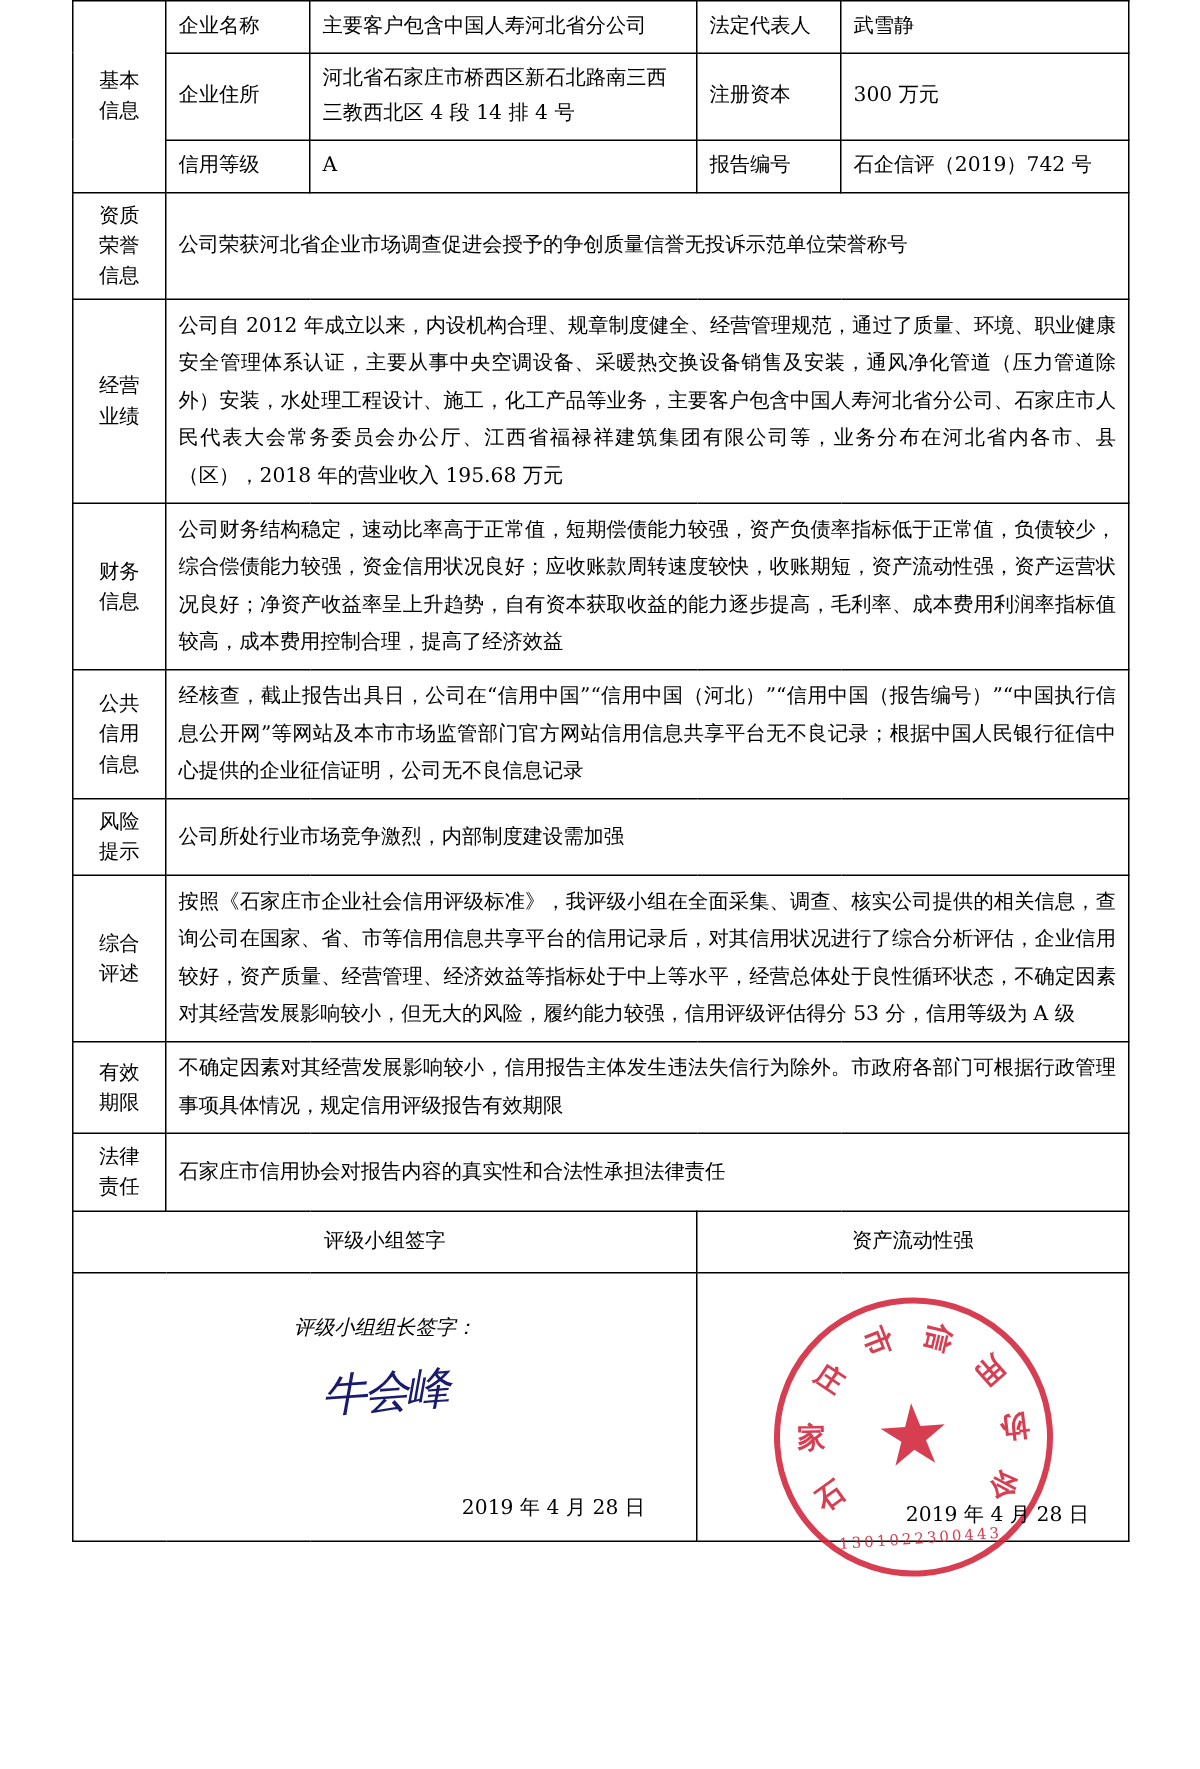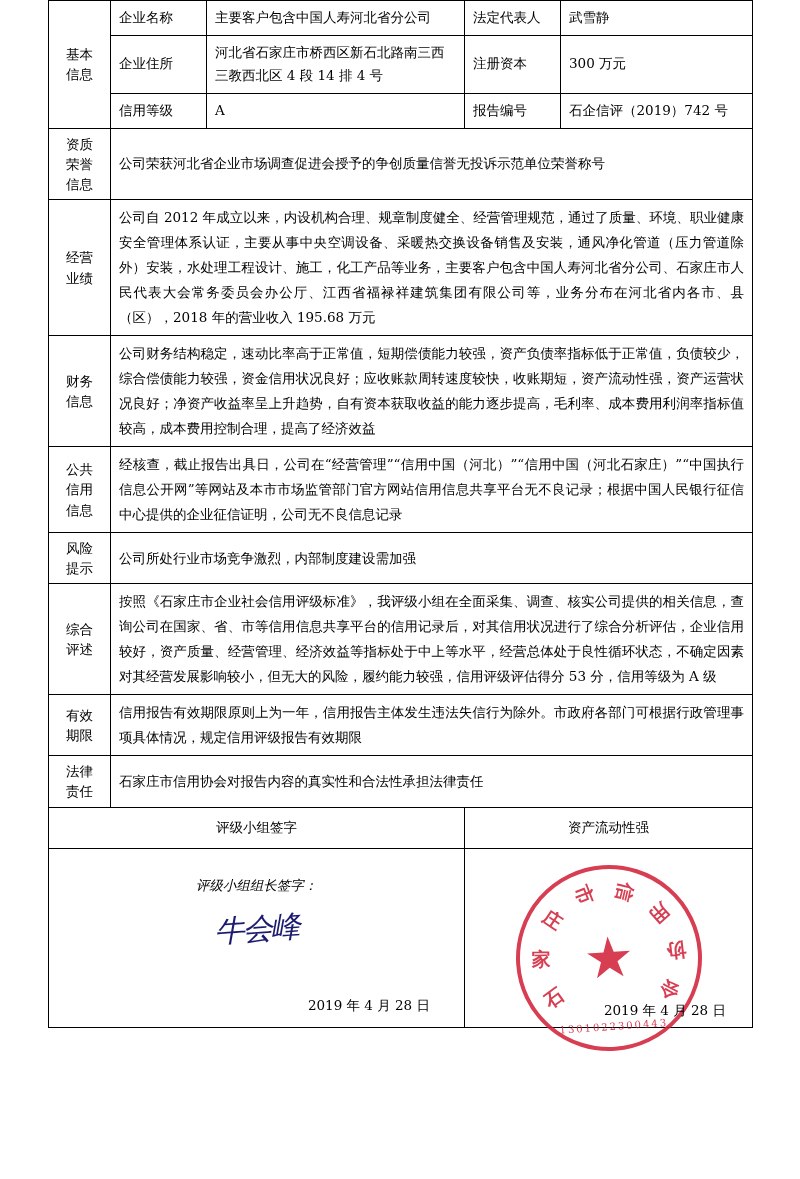--- a/index.html
+++ b/index.html
@@ -227,21 +227,21 @@
         </td>
         <td class="body-cell" colspan="4">公司财务结构稳定，速动比率高于正常值，短期偿债能力较强，资产负债率指标低于正常值，负债较少，综合偿债能力较强，资金信用状况良好；应收账款周转速度较快，收账期短，资产流动性强，资产运营状况良好；净资产收益率呈上升趋势，自有资本获取收益的能力逐步提高，毛利率、成本费用利润率指标值较高，成本费用控制合理，提高了经济效益</td>
       </tr>
 
       <tr>
         <td class="label-cell">
           <span>公共</span>
           <span>信用</span>
           <span>信息</span>
         </td>
-        <td class="body-cell" colspan="4">经核查，截止报告出具日，公司在“经营管理”“信用中国（河北）”“信用中国（河北石家庄）”“中国执行信息公开网”等网站及本市市场监管部门官方网站信用信息共享平台无不良记录；根据中国人民银行征信中心提供的企业征信证明，公司无不良信息记录</td>
+        <td class="body-cell" colspan="4">经核查，截止报告出具日，公司在“信用中国”“信用中国（河北）”“信用中国（报告编号）”“中国执行信息公开网”等网站及本市市场监管部门官方网站信用信息共享平台无不良记录；根据中国人民银行征信中心提供的企业征信证明，公司无不良信息记录</td>
       </tr>
 
       <tr>
         <td class="label-cell">
           <span>风险</span>
           <span>提示</span>
         </td>
         <td class="body-cell" colspan="4">公司所处行业市场竞争激烈，内部制度建设需加强</td>
       </tr>
 
@@ -251,21 +251,21 @@
           <span>评述</span>
         </td>
         <td class="body-cell" colspan="4">按照《石家庄市企业社会信用评级标准》，我评级小组在全面采集、调查、核实公司提供的相关信息，查询公司在国家、省、市等信用信息共享平台的信用记录后，对其信用状况进行了综合分析评估，企业信用较好，资产质量、经营管理、经济效益等指标处于中上等水平，经营总体处于良性循环状态，不确定因素对其经营发展影响较小，但无大的风险，履约能力较强，信用评级评估得分 53 分，信用等级为 A 级</td>
       </tr>
 
       <tr>
         <td class="label-cell">
           <span>有效</span>
           <span>期限</span>
         </td>
-        <td class="body-cell" colspan="4">信用报告有效期限原则上为一年，信用报告主体发生违法失信行为除外。市政府各部门可根据行政管理事项具体情况，规定信用评级报告有效期限</td>
+        <td class="body-cell" colspan="4">不确定因素对其经营发展影响较小，信用报告主体发生违法失信行为除外。市政府各部门可根据行政管理事项具体情况，规定信用评级报告有效期限</td>
       </tr>
 
       <tr>
         <td class="label-cell">
           <span>法律</span>
           <span>责任</span>
         </td>
         <td class="body-cell" colspan="4">石家庄市信用协会对报告内容的真实性和合法性承担法律责任</td>
       </tr>
 

